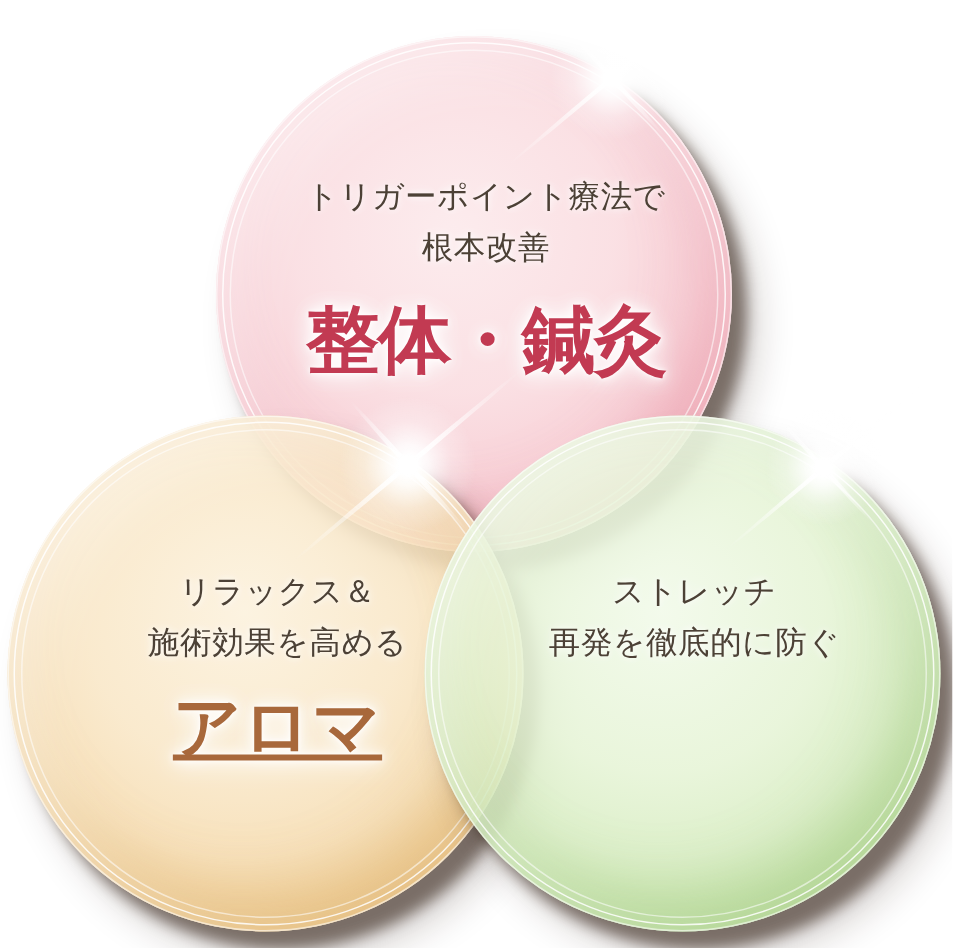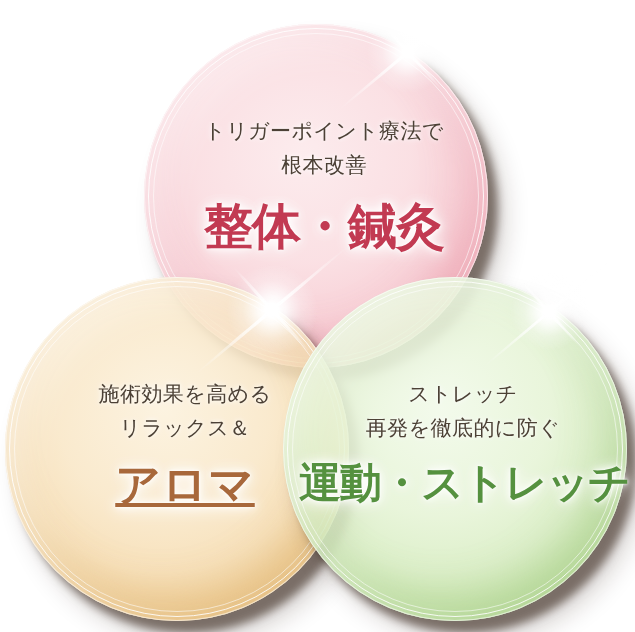--- a/index.html
+++ b/index.html
@@ -107,31 +107,30 @@
   <div class="circle pink">
     <div class="content">
       <div class="small-line">トリガーポイント療法で</div>
       <div class="small-line">根本改善</div>
       <div class="big-label">整体・鍼灸</div>
     </div>
   </div>
 
   <div class="circle orange">
     <div class="content">
+      <div class="small-line">リラックス＆</div>
       <div class="small-line">施術効果を高める</div>
-      <div class="small-line">リラックス＆</div>
       <div class="big-label">アロマ</div>
     </div>
   </div>
 
   <div class="circle green">
     <div class="content">
       <div class="small-line">ストレッチ</div>
       <div class="small-line">再発を徹底的に防ぐ</div>
-      <div class="big-label">運動・ストレッチ</div>
     </div>
   </div>
 
   <div class="sparkle s1">
     <i class="ray a"></i>
       <i class="ray b"></i>
       <i class="core"></i>
   </div>
   <div class="sparkle s2">
     <i class="ray a"></i>

